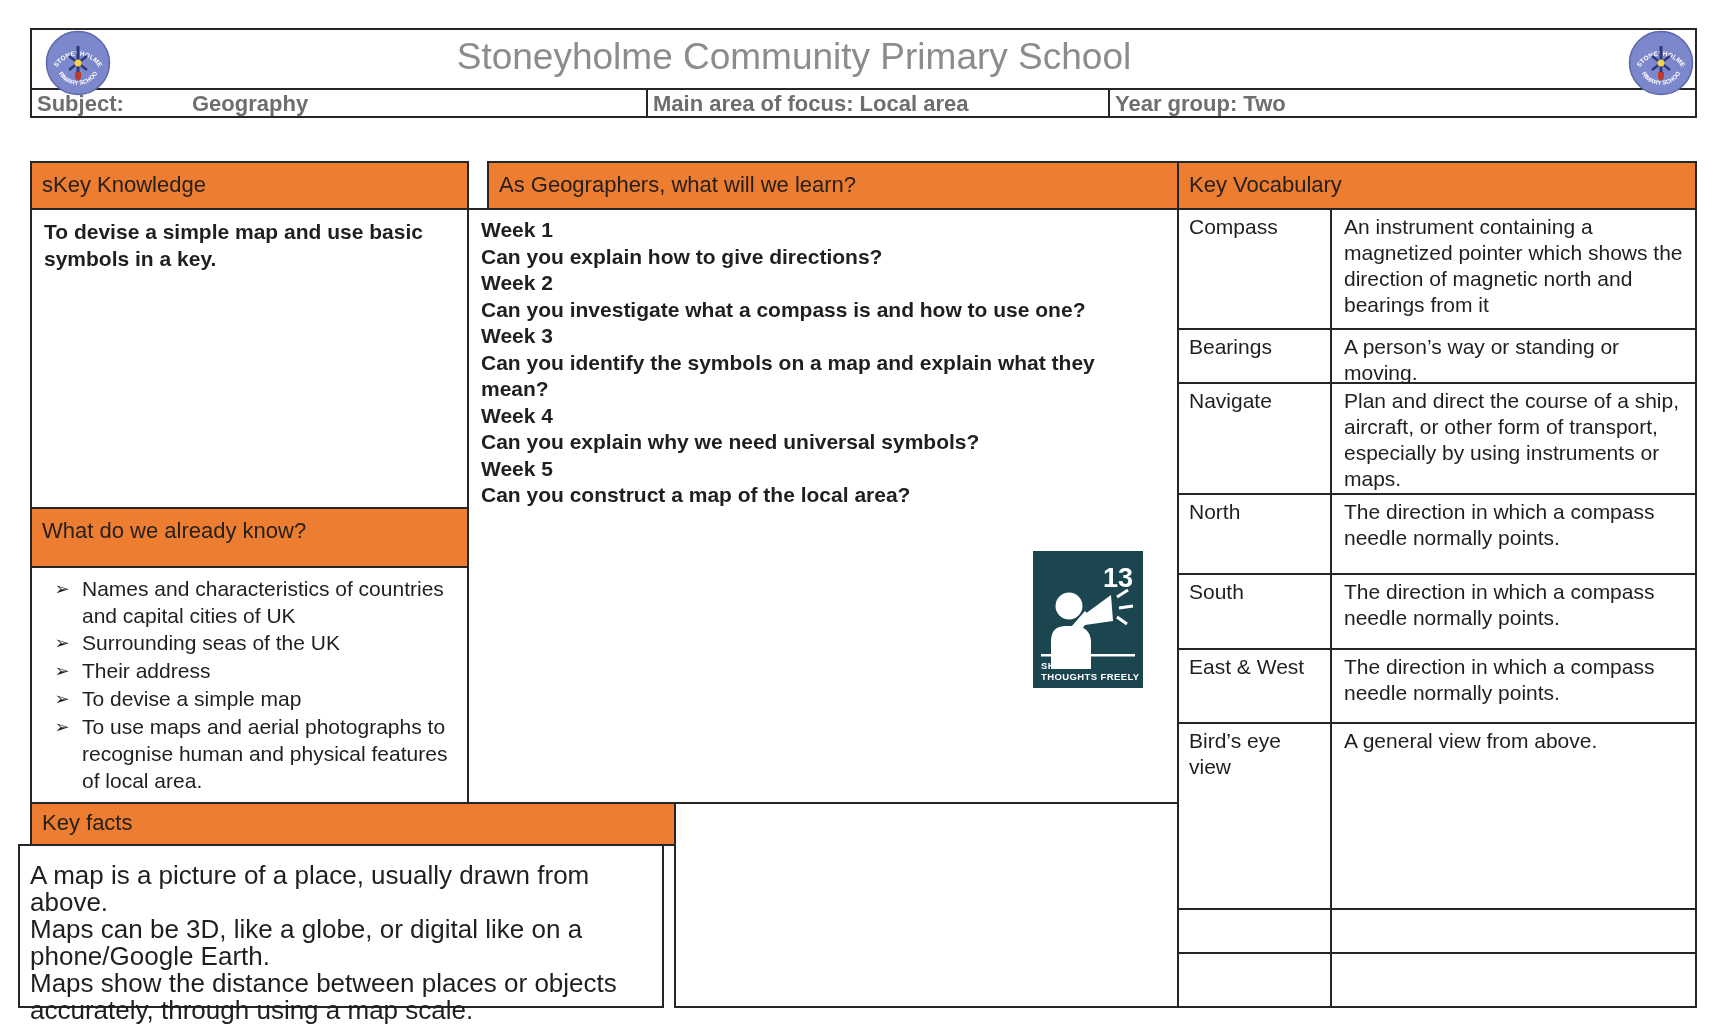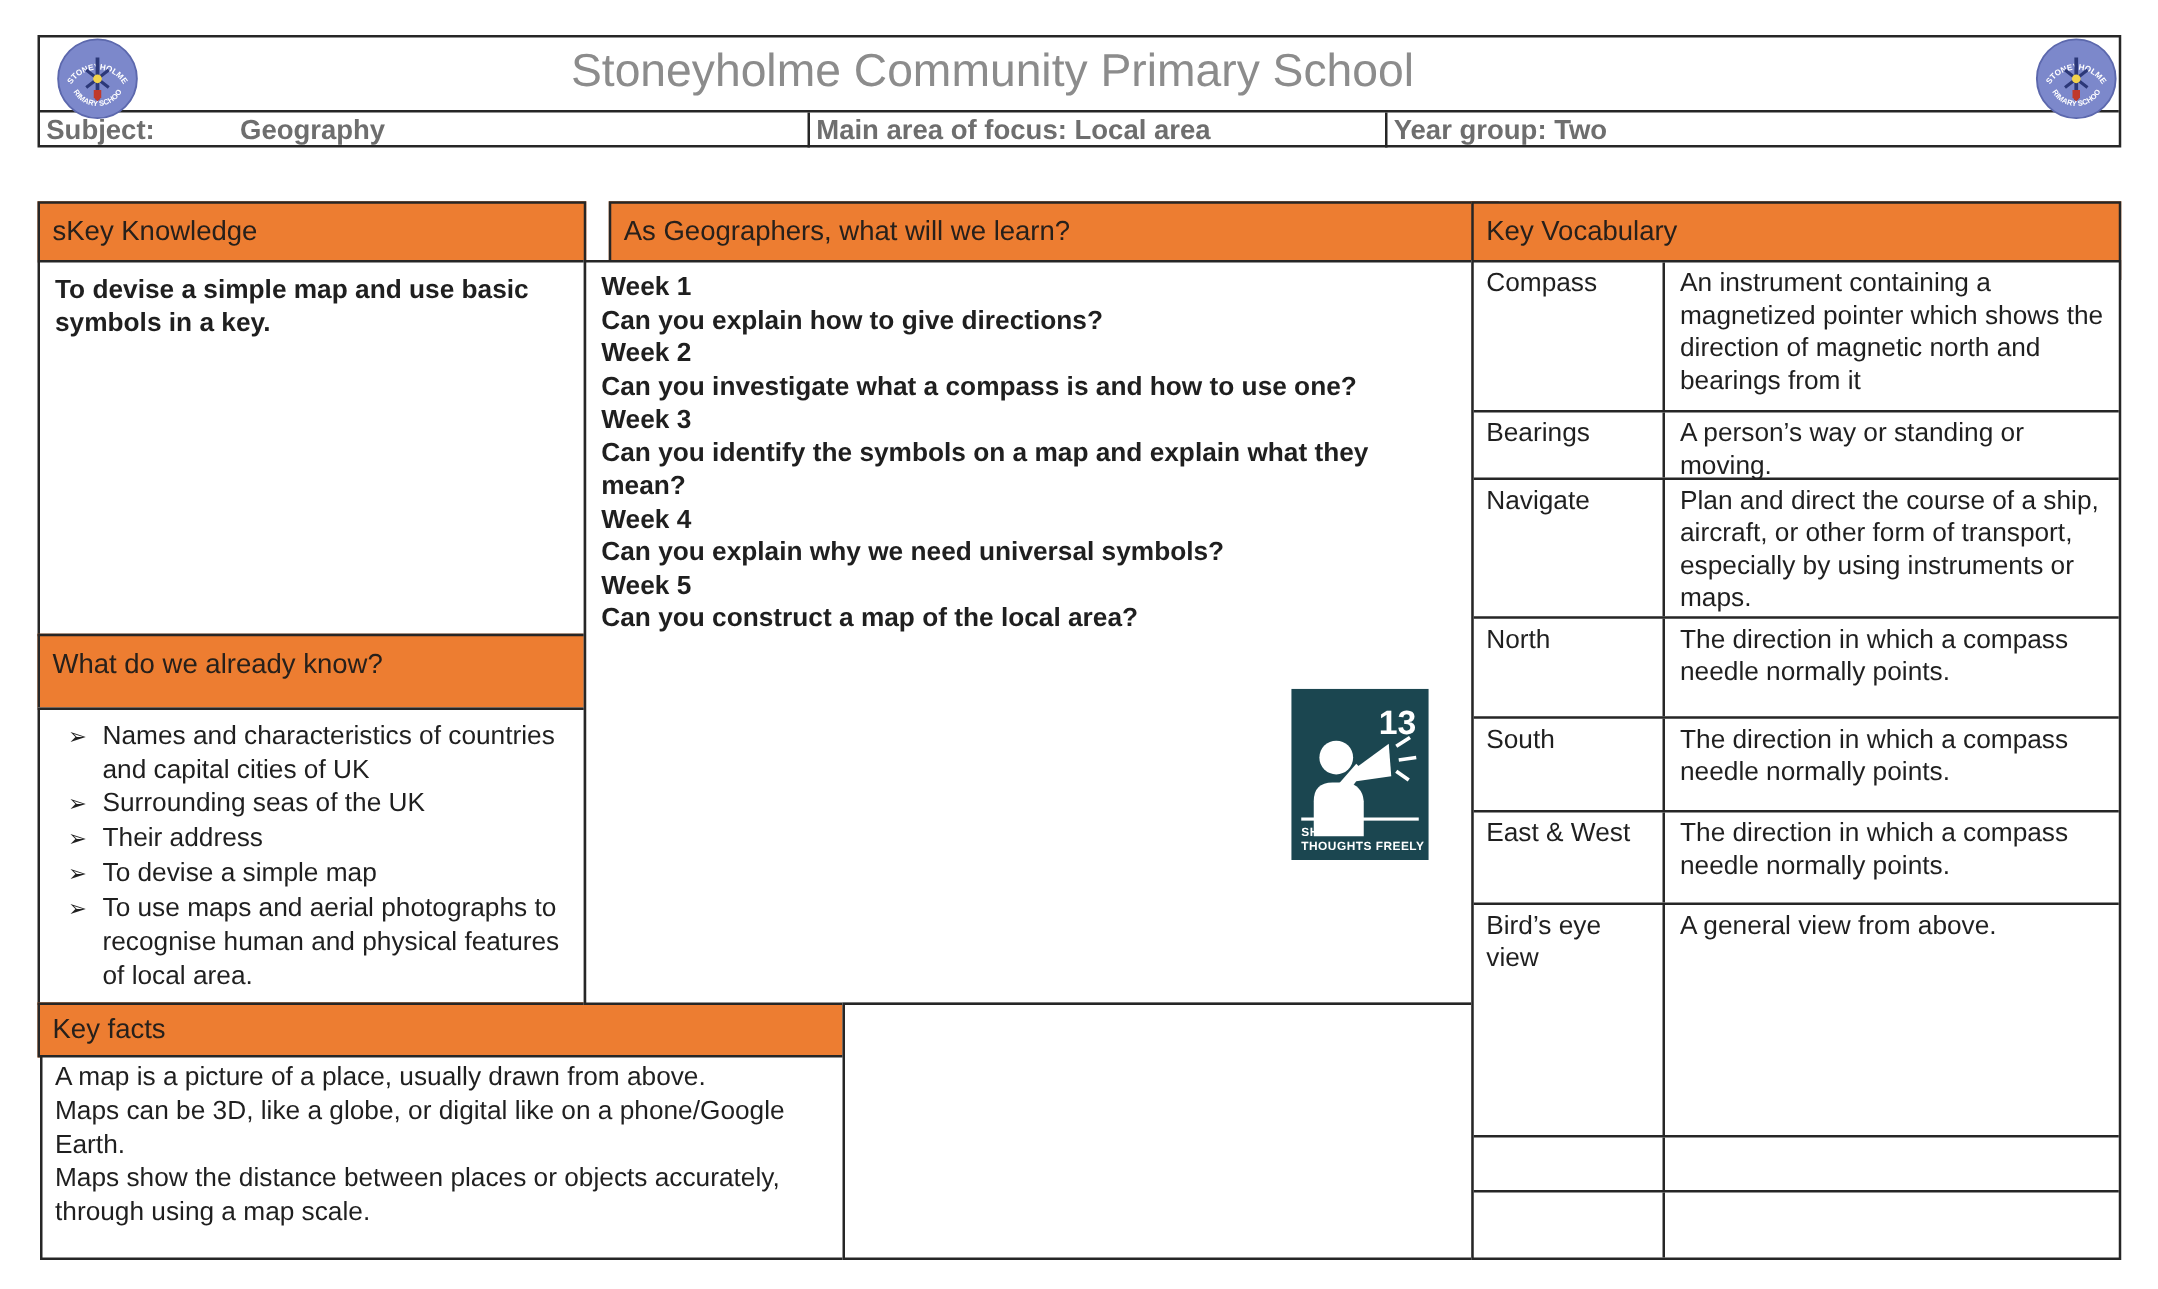--- a/index.html
+++ b/index.html
@@ -29,22 +29,22 @@
   .kk-header{left:30px;top:161px;width:439px;height:49px;}
   .kk-cell{left:30px;top:208px;width:439px;height:301px;padding:8px 12px;
            font-size:21px;font-weight:bold;line-height:27px;}
   .know-header{left:30px;top:507px;width:439px;height:61px;}
   .bullets-cell{left:30px;top:566px;width:439px;height:238px;padding:7px 6px 0 10px;}
   .bullet-item{display:flex;font-size:21px;line-height:27px;}
   .bullet-glyph{width:40px;flex:0 0 40px;text-align:center;font-size:18px;padding-top:1px;}
   .bullet-text{flex:1;}
   .kf-header{left:30px;top:802px;width:646px;height:44px;}
   .kf-header .hdr-text{padding-top:6px;}
-  .kf-cell{left:32px;top:844px;width:646px;height:164px;padding:2px 10px;
-           font-size:21px;line-height:27px;}
+  .kf-cell{left:18px;top:844px;width:646px;height:164px;padding:16px 10px;
+           font-size:26px;line-height:27px;}
 
   
   .mid-header{left:467px;top:161px;width:712px;height:49px;margin-left:20px;}
   .mid-cell{left:467px;top:208px;width:712px;height:596px;padding:7px 12px;
             font-size:21px;line-height:26.5px;font-weight:bold;}
   .empty-wide{left:674px;top:802px;width:505px;height:206px;}
 
   .badge{left:1033px;top:551px;width:110px;height:137px;}
 
   

